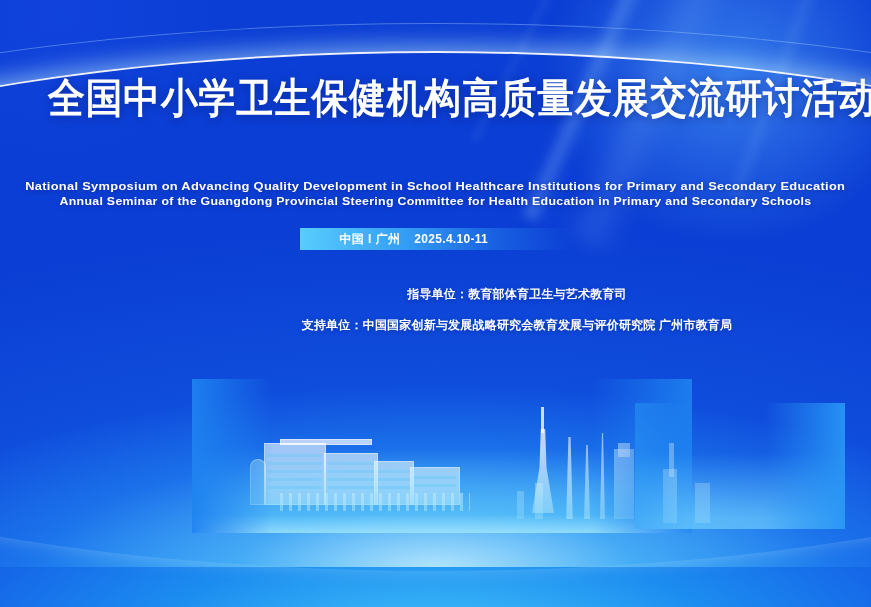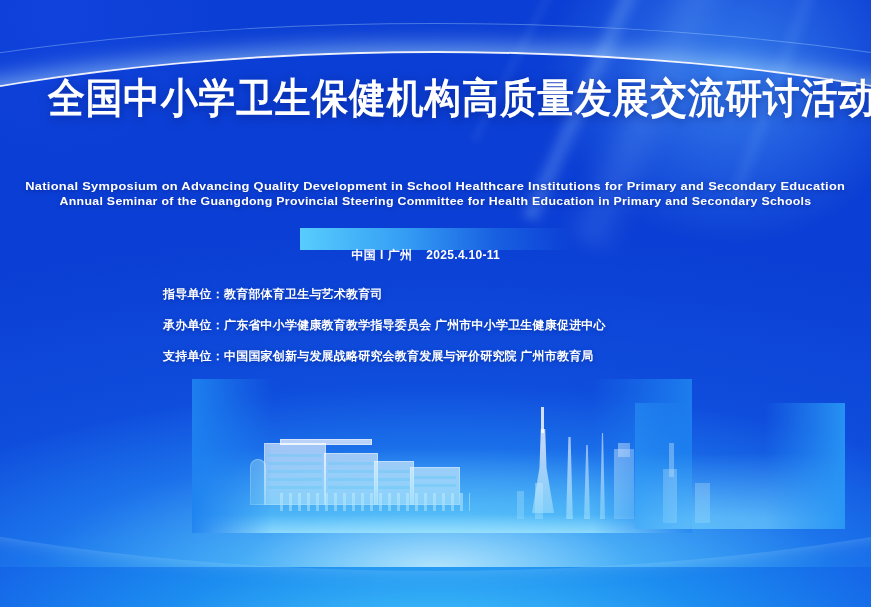--- a/index.html
+++ b/index.html
@@ -119,29 +119,28 @@
   #sub1 { top:180px; }
   #sub2 { top:195px;text-decoration:underline; }
 
   .badge-wrap { position:absolute; top:228px; left:0; right:0; display:flex; justify-content:center; }
   .badge {
     position:relative; width:272px; height:22px;
     background:linear-gradient(90deg, rgba(92,212,255,.95) 0%, rgba(60,175,250,.85) 38%, rgba(40,135,240,.45) 72%, rgba(30,110,235,0) 100%);
     display:flex; align-items:center;
   }
   .badge-text {
-    position:absolute; left:52px; top:0; height:28px; line-height:22px;
+    position:absolute; left:40px; top:0; height:28px; line-height:22px;
     font-size:12px; font-weight:bold; color:#fff; white-space:nowrap;
     letter-spacing:.3px;
-    margin-top:16px;
   }
   .badge-text .sep { padding:0 4px; font-weight:bold; }
   .badge-text .date { padding-left:14px; }
 
-  .orgs { position:absolute; top:288px; left:0; right:0; }
+  .orgs { position:absolute; top:288px; left:0; right:0;text-align:center; }
   .org-row {
     font-size:12px; font-weight:bold; color:#ffffff; white-space:nowrap;
     line-height:1; padding-left:163px; margin-bottom:19px;
     text-shadow:0 1px 4px rgba(5,30,120,.45); letter-spacing:.2px;
   }
   .org-row .lbl { }
   .org-row .val { }
 </style>
 </head>
 <body>
@@ -235,21 +234,18 @@
           <span>中国</span><span class="sep">I</span><span>广州</span><span class="date">2025.4.10-11</span>
         </div>
       </div>
     </div>
 
     <div class="orgs">
       <div class="org-row">
         <span class="lbl">指导单位：</span><span class="val">教育部体育卫生与艺术教育司</span>
       </div>
       <div class="org-row">
-        <span class="lbl">承办单位：</span><span class="val">广东省中小学健康教育教学指导委员会   广州市中小学卫生健康促进中心</span>
-      </div>
-      <div class="org-row">
         <span class="lbl">支持单位：</span><span class="val">中国国家创新与发展战略研究会教育发展与评价研究院   广州市教育局</span>
       </div>
     </div>
 
   </div>
 </div>
 
 </body></html>

